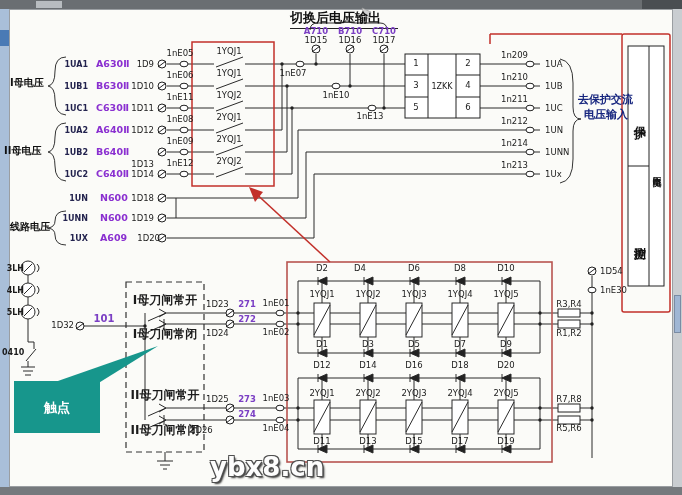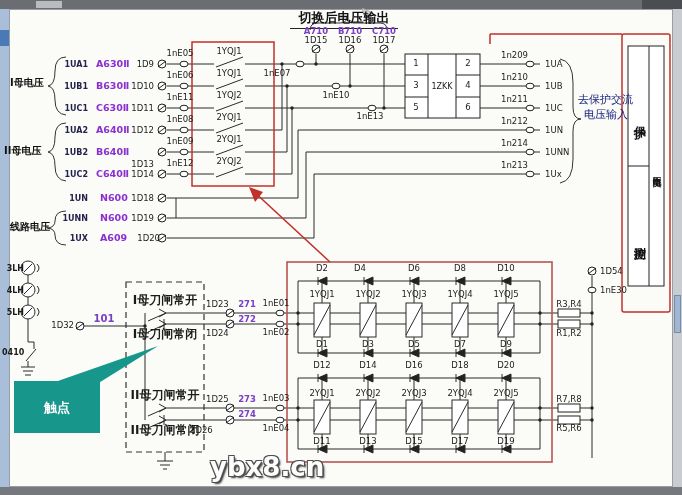--- a/index.html
+++ b/index.html
@@ -6,24 +6,24 @@
   #stage{position:relative;width:682px;height:495px;background:#8d9196;overflow:hidden;
          font-family:"DejaVu Sans",sans-serif}
   #canvas{position:absolute;left:9px;top:9px;width:664px;height:478px;background:#fbfbf8;border:1px solid #9a9ea2;box-sizing:border-box}
   .bar{position:absolute;background:#6a6e72}
   .lb{position:absolute;font:8.5px "DejaVu Sans",sans-serif;color:#1b1b1b;line-height:9px;white-space:nowrap}
   .c{text-align:center}.r{text-align:right}
   .pu{color:#7b3fc4;font-weight:bold}
   .bus{color:#8a2fd0;font-weight:bold;font-size:9.5px}
   .ch{font-size:8px;font-weight:bold;color:#23234e}
   .grp{font-size:10px;font-weight:bold;color:#111}
-  .nv{color:#16257e;font-weight:normal;font-size:11px}
+  .nv{color:#16257e;font-weight:bold;font-size:11px}
   .cn{font-size:12px;font-weight:bold}
   svg{position:absolute;left:0;top:0;pointer-events:none}
-  .title{position:absolute;left:290px;top:9px;width:108px;text-align:center;font-size:13px;font-weight:bold;
+  .title{position:absolute;left:290px;top:9px;width:108px;text-align:left;font-size:13px;font-weight:bold;
          color:#111;border-bottom:1.5px solid #222;padding-bottom:1px}
   .vtext{position:absolute;writing-mode:vertical-rl;text-orientation:upright;text-align:center;color:#111}
   .callout{position:absolute;left:14px;top:381px;width:86px;height:52px;background:#17968c;color:#fff;
            display:flex;flex-direction:column;justify-content:center;text-align:center;font-weight:bold;font-size:13px;line-height:19px}
   .wm-site{position:absolute;left:210px;top:452px;font-size:26px;font-weight:bold;color:#fdfdfd;z-index:6;
            text-shadow:-1px -1px 0 #505050,1px -1px 0 #505050,-1px 1px 0 #505050,1px 1px 0 #505050,2px 2px 2px #333}
   .wm-cn{position:absolute;left:316px;top:449px;font-size:27px;font-weight:bold;color:rgba(205,205,205,.9);z-index:6;letter-spacing:5px;
          text-shadow:-1px -1px 0 #8e8e8e,1px 1px 0 #8e8e8e,1px -1px 0 #8e8e8e,-1px 1px 0 #8e8e8e}
   .scroll{position:absolute;left:673px;top:9px;width:9px;height:478px;background:#c9cdd1}
   .thumb{position:absolute;left:674px;top:295px;width:7px;height:38px;background:#9fb6d4;border:1px solid #7a8ca4;box-sizing:border-box}
@@ -325,21 +325,21 @@
   <div class="lb c" style="left:209px;top:113px;width:40px">2YQJ1</div>
   <div class="lb c" style="left:209px;top:135px;width:40px">2YQJ1</div>
   <div class="lb c" style="left:209px;top:157px;width:40px">2YQJ2</div>
 
   <div class="lb c pu" style="left:300px;top:27px;width:32px">A710</div>
   <div class="lb c" style="left:300px;top:36px;width:32px">1D15</div>
   <div class="lb c pu" style="left:334px;top:27px;width:32px">B710</div>
   <div class="lb c" style="left:334px;top:36px;width:32px">1D16</div>
   <div class="lb c pu" style="left:368px;top:27px;width:32px">C710</div>
   <div class="lb c" style="left:368px;top:36px;width:32px">1D17</div>
-  <div class="lb c" style="left:260px;top:69px;width:34px">1nE07</div>
+  <div class="lb c" style="left:276px;top:69px;width:34px">1nE07</div>
   <div class="lb c" style="left:318px;top:91px;width:36px">1nE10</div>
   <div class="lb c" style="left:352px;top:112px;width:36px">1nE13</div>
 
   <div class="lb c" style="left:408px;top:59px;width:16px">1</div>
   <div class="lb c" style="left:408px;top:81px;width:16px">3</div>
   <div class="lb c" style="left:408px;top:103px;width:16px">5</div>
   <div class="lb c" style="left:460px;top:59px;width:16px">2</div>
   <div class="lb c" style="left:460px;top:81px;width:16px">4</div>
   <div class="lb c" style="left:460px;top:103px;width:16px">6</div>
   <div class="lb c" style="left:428px;top:82px;width:28px;font-size:8px">1ZKK</div>

